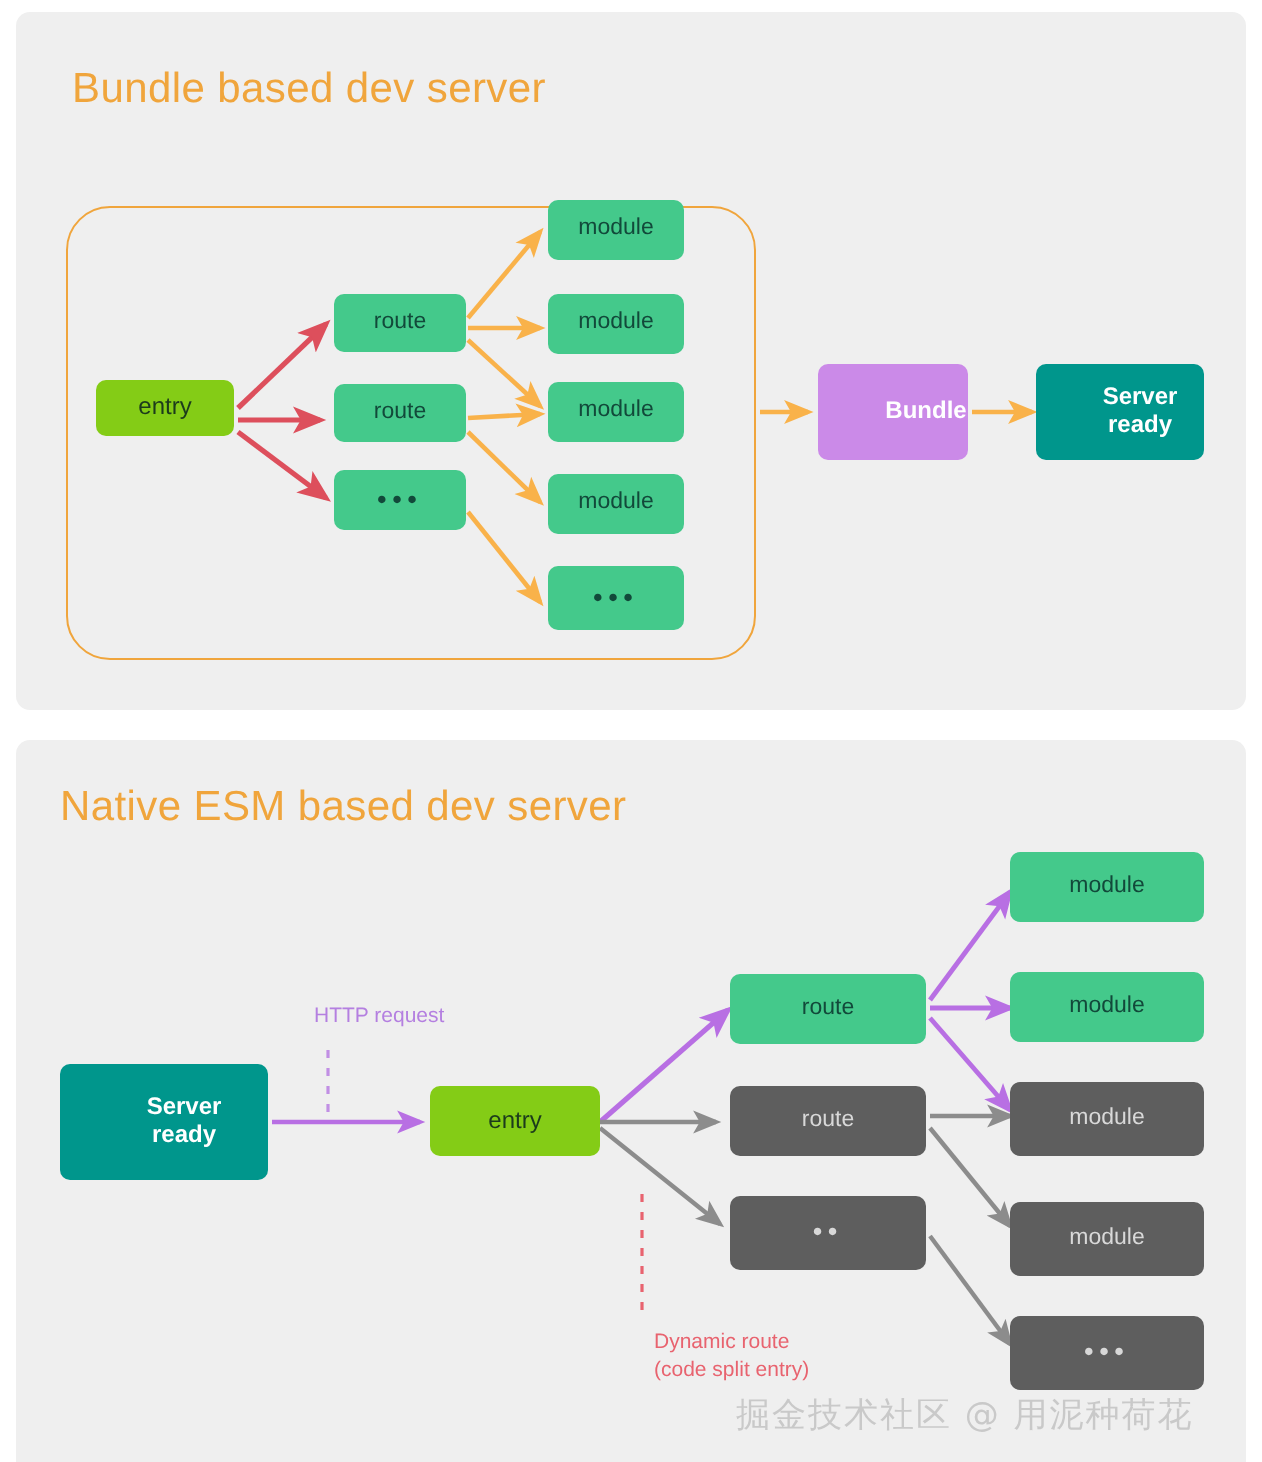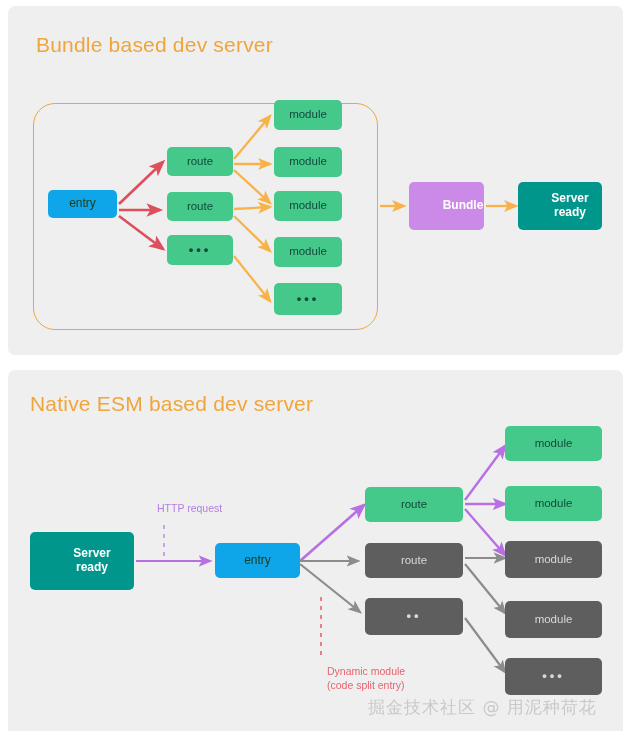--- a/index.html
+++ b/index.html
@@ -2,21 +2,21 @@
 <html><head>
 <meta charset="utf-8">
 <style>
   html,body{margin:0;padding:0;background:#ffffff;}
   body{width:631px;height:731px;font-family:"Liberation Sans",sans-serif;position:relative;overflow:hidden;}
   .panel{position:absolute;left:8px;width:615px;background:#efefef;border-radius:7px;}
   #panel-top{top:6px;height:349px;}
   #panel-bottom{top:370px;height:402px;}
   .panel-title{position:absolute;font-size:21px;font-weight:400;letter-spacing:.2px;white-space:nowrap;}
   .box{position:absolute;box-sizing:border-box;display:flex;align-items:center;justify-content:center;border-radius:5px;text-align:right;line-height:1.15;}
-  .box-entry{background:#0ea5e9;color:#1c3b1c;font-size:12px;}
+  .box-entry{background:#84cc16;color:#1c3b1c;font-size:12px;}
   .box-green{background:#44c98b;color:#12493a;font-size:11.5px;}
   .box-gray{background:#5e5e5e;color:#d8d8d8;font-size:11.5px;}
   .box-bundle{background:#cb8ae8;color:#ffffff;font-size:12px;font-weight:bold;}
   .box-teal{background:#00968c;color:#ffffff;font-size:12px;font-weight:bold;padding-left:20px;}
   .dots{letter-spacing:3px;font-size:13px;font-weight:bold;}
   .container-outline{position:absolute;border:1.6px solid #f0a53c;border-radius:22px;box-sizing:border-box;}
   svg.edges{position:absolute;left:0;top:0;overflow:visible;pointer-events:none;}
   .note{position:absolute;font-size:10.5px;white-space:nowrap;line-height:1.35;padding-left:31px;}
   .note-http{color:#b47fe0;}
   .note-dyn{color:#e8636f;}
@@ -137,21 +137,21 @@
       <path d="M457,248 L497,302"></path>
     </g>
 
     <line x1="156" y1="155" x2="156" y2="186" stroke="#c18fe4" stroke-width="1.6" stroke-dasharray="4,5"></line>
     <line x1="313" y1="227" x2="313" y2="290" stroke="#e8636f" stroke-width="1.6" stroke-dasharray="4,5"></line>
   </svg>
 
   <div class="note note-http" style="left:118px;top:131px;">HTTP request</div>
 
   <div class="note note-dyn" style="left:288px;top:294px;">
-    <div>Dynamic module</div>
+    <div>Dynamic route</div>
     <div>(code split entry)</div>
   </div>
 
   <div class="box box-teal" style="left:22px;top:162px;width:104px;height:58px;flex-direction:column;">
     <span>Server</span>
     <span>ready</span>
   </div>
 
   <div class="box box-entry" style="left:207px;top:173px;width:85px;height:35px;">
     <span>entry</span>

